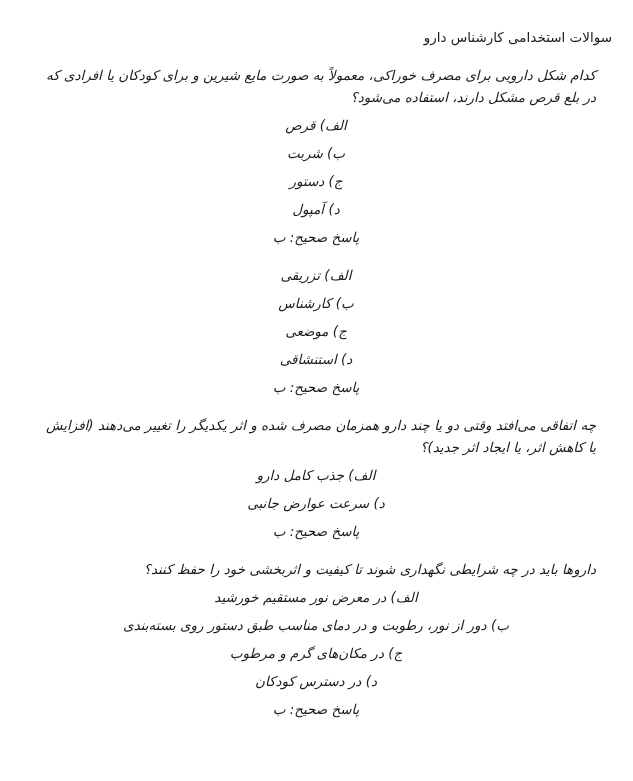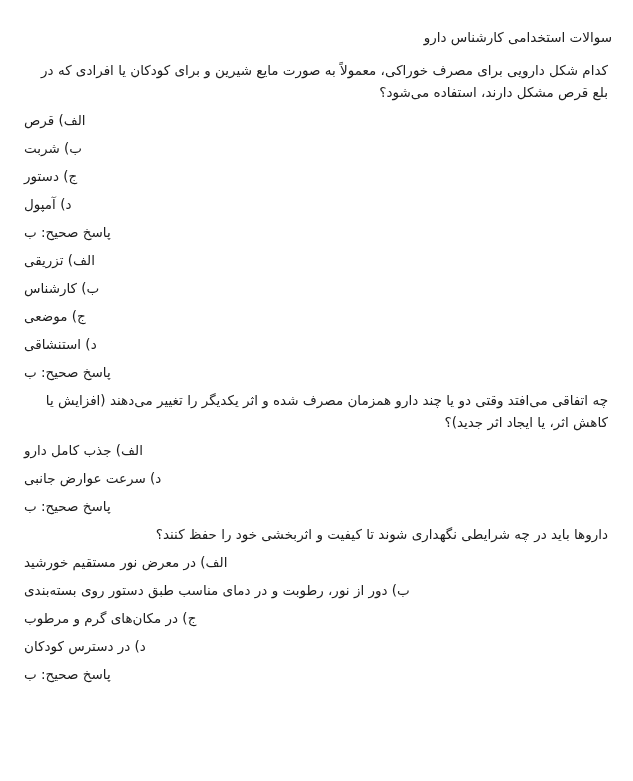--- a/index.html
+++ b/index.html
@@ -32,24 +32,25 @@
   .q-text {
     font-size: 13.5px;
     line-height: 22px;
     margin: 0 0 6px 0;
     text-align: right;
   }
   .opt, .answer {
     font-size: 13.5px;
     line-height: 22px;
     margin: 0 0 6px 0;
-    text-align: left;
+    text-align: center;
   }
   .question-block {
-    margin: 4px;
+    margin: 16px;
+    font-style: italic;
   }
 </style>
 </head>
 <body>
 
 <div class="page">
 
   <p class="doc-title">سوالات استخدامی کارشناس دارو</p>
 
   <div class="question-block">

